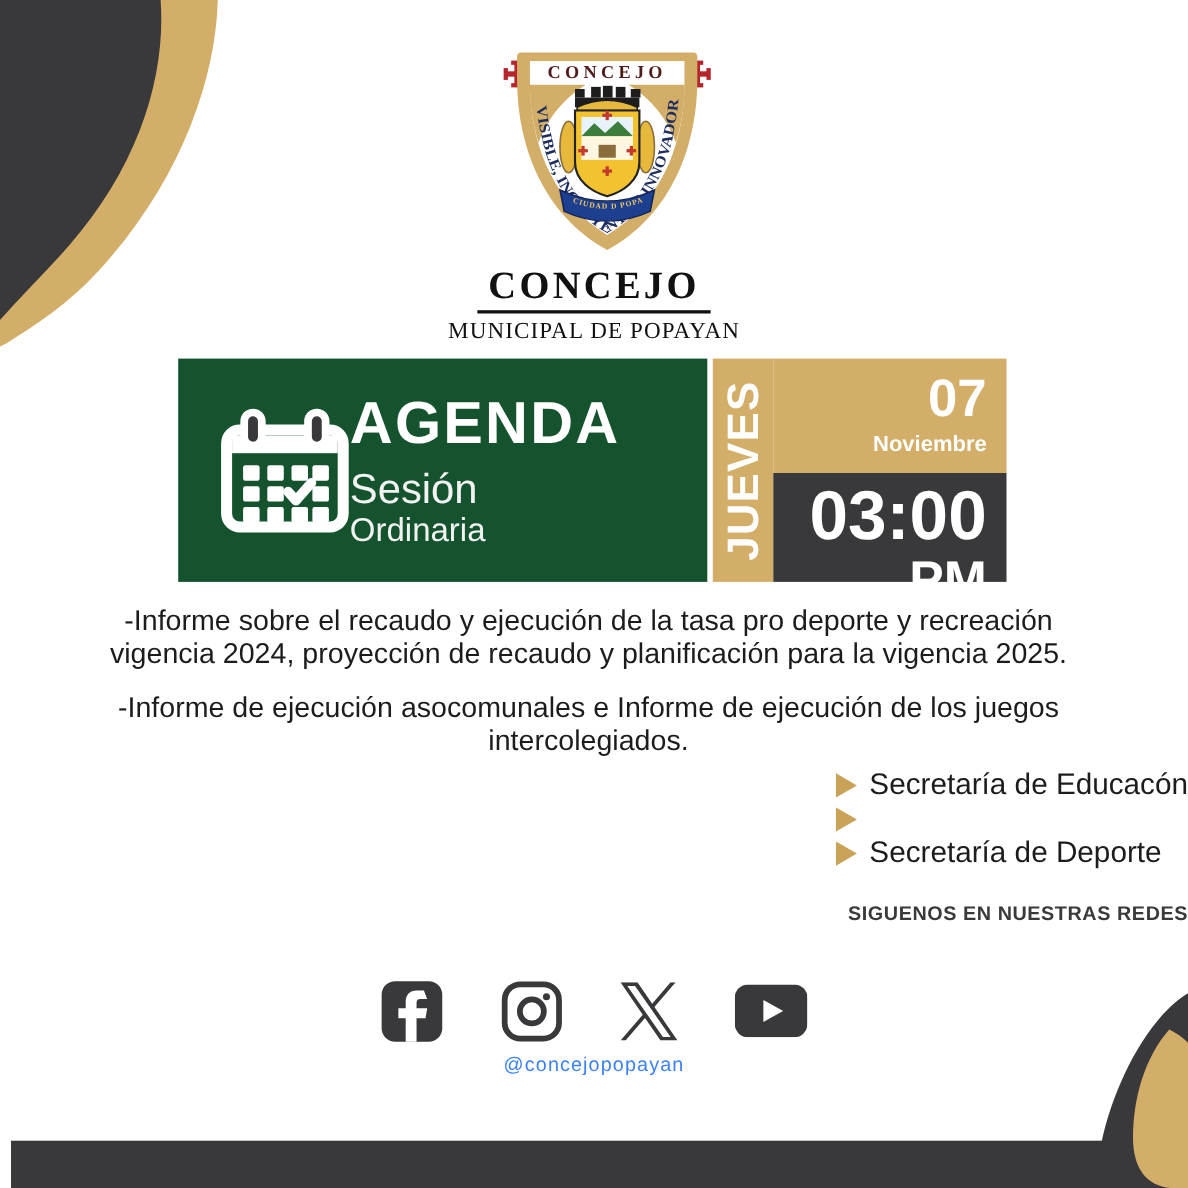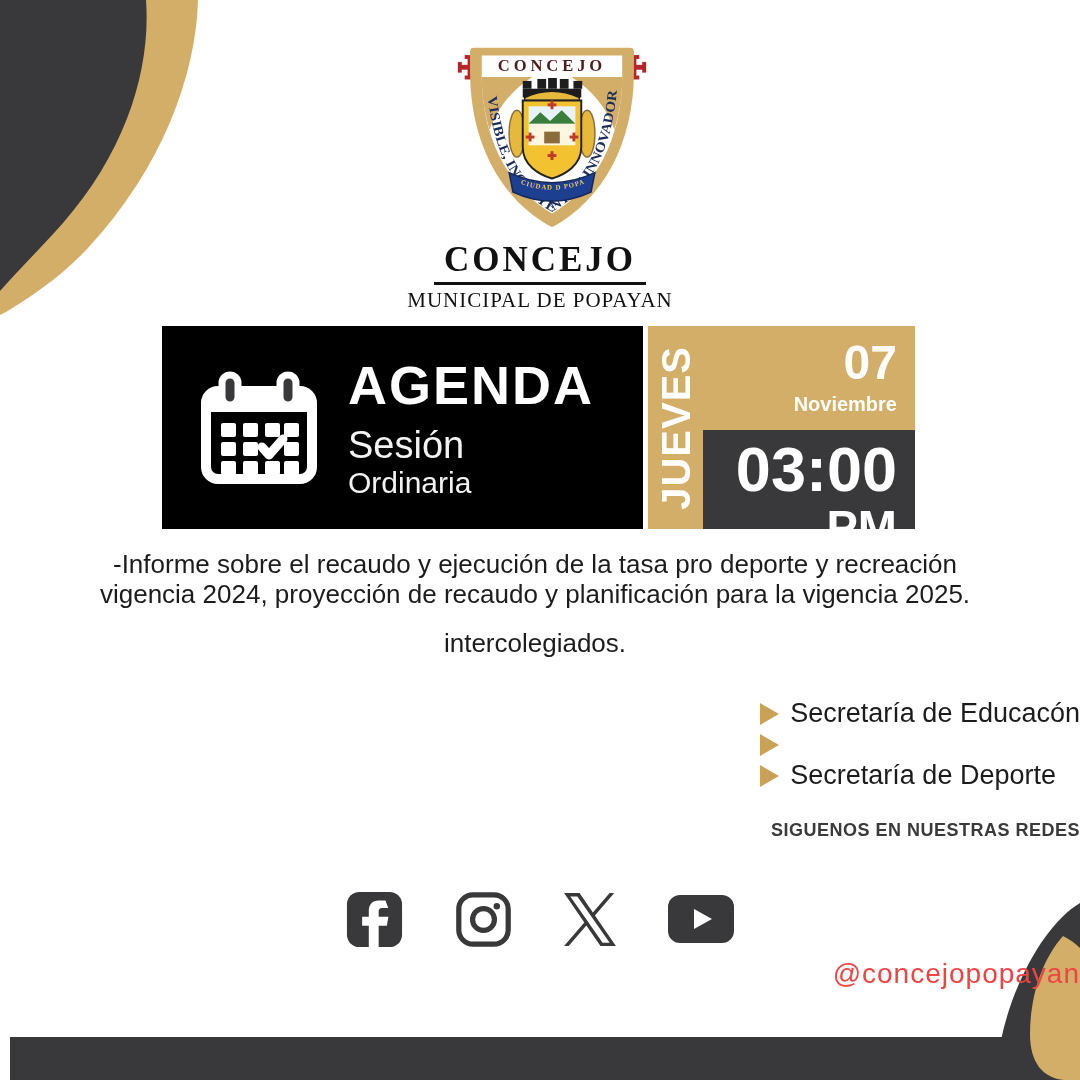--- a/index.html
+++ b/index.html
@@ -12,22 +12,22 @@
   .shield{position:absolute;left:452px;top:38px;width:200px;height:200px;z-index:1;}
   .org{position:absolute;left:0;right:0;top:240px;text-align:center;z-index:1;color:#111;}
   .org-name{
     display:inline-block;font-family:"Liberation Serif",serif;font-weight:bold;
     font-size:35px;letter-spacing:3px;border-bottom:3px solid #111;padding:0 10px 2px 10px;
   }
   .org-sub{font-family:"Liberation Serif",serif;font-size:21px;letter-spacing:1px;margin-top:3px;}
   
   .banner{position:absolute;left:162px;top:326px;width:774px;height:203px;display:flex;z-index:1;}
   .banner-main{
-    width:481px;height:203px;background:#000000;display:flex;align-items:center;
-    padding-left:38px;box-sizing:border-box;gap:30px;
+    width:481px;height:203px;background:#14532d;display:flex;align-items:center;
+    padding-left:38px;box-sizing:border-box;
   }
   .cal{width:118px;height:114px;flex:0 0 auto;}
   .banner-text{color:#fff;}
   .banner-title{font-size:54px;font-weight:bold;letter-spacing:2px;line-height:1;}
   .banner-sub1{font-size:38px;font-weight:normal;color:#f2f2f2;margin-top:14px;line-height:1;}
   .banner-sub2{font-size:30px;font-weight:normal;color:#f2f2f2;margin-top:4px;line-height:1;}
   .day-strip{
     width:55px;height:203px;background:#d3ae68;margin-left:5px;
     display:flex;align-items:center;justify-content:center;
   }
@@ -59,22 +59,22 @@
     width:0;height:0;border-left:19px solid #c9a257;border-top:11px solid transparent;
     border-bottom:11px solid transparent;margin-right:11px;
   }
   .bullet-label{font-size:27px;color:#1c1c1c;line-height:1;}
   
   .follow{position:absolute;left:0;right:0;top:820px;text-align:right;z-index:1;
     font-size:18px;font-weight:bold;letter-spacing:0.5px;color:#3a3a3a;}
   .icons{position:absolute;left:0;right:0;top:888px;z-index:1;
     display:flex;justify-content:center;align-items:center;gap:52px;height:62px;}
   .icons svg{display:block;cursor:pointer;}
-  .handle{position:absolute;left:0;right:0;top:958px;text-align:right;z-index:1;
-    font-size:28px;color:#ef4444;letter-spacing:1px;}
+  .handle{position:absolute;left:0;right:0;top:958px;text-align:center;z-index:1;
+    font-size:18px;color:#3b82f6;letter-spacing:1px;}
 </style>
 </head>
 <body>
 
 <div class="page">
 
   <svg class="decor" viewBox="0 0 1080 1080" aria-hidden="true">
 
     <path d="M0,0 H198 C196,75 162,168 88,248 C62,276 32,296 6,312 L0,315 Z" fill="#d3ae68"></path>
     <path d="M0,0 H146 C151,68 127,150 63,223 C43,246 20,268 0,291 Z" fill="#39393b"></path>
@@ -204,20 +204,21 @@
         <div class="time-suffix">PM</div>
       </div>
     </div>
   </div>
 
   <div class="para para1">
     <div>-Informe sobre el recaudo y ejecución de la tasa pro deporte y recreación</div>
     <div>vigencia 2024, proyección de recaudo y planificación para la vigencia 2025.</div>
   </div>
   <div class="para para2">
+    <div>-Informe de ejecución asocomunales e Informe de ejecución de los juegos</div>
     <div>intercolegiados.</div>
   </div>
 
   <div class="bullets">
     <div class="bullets-inner">
       <div class="bullet-row">
         <span class="tri"></span>
         <span class="bullet-label">Secretaría de Educacón</span>
       </div>
       <div class="bullet-row">

